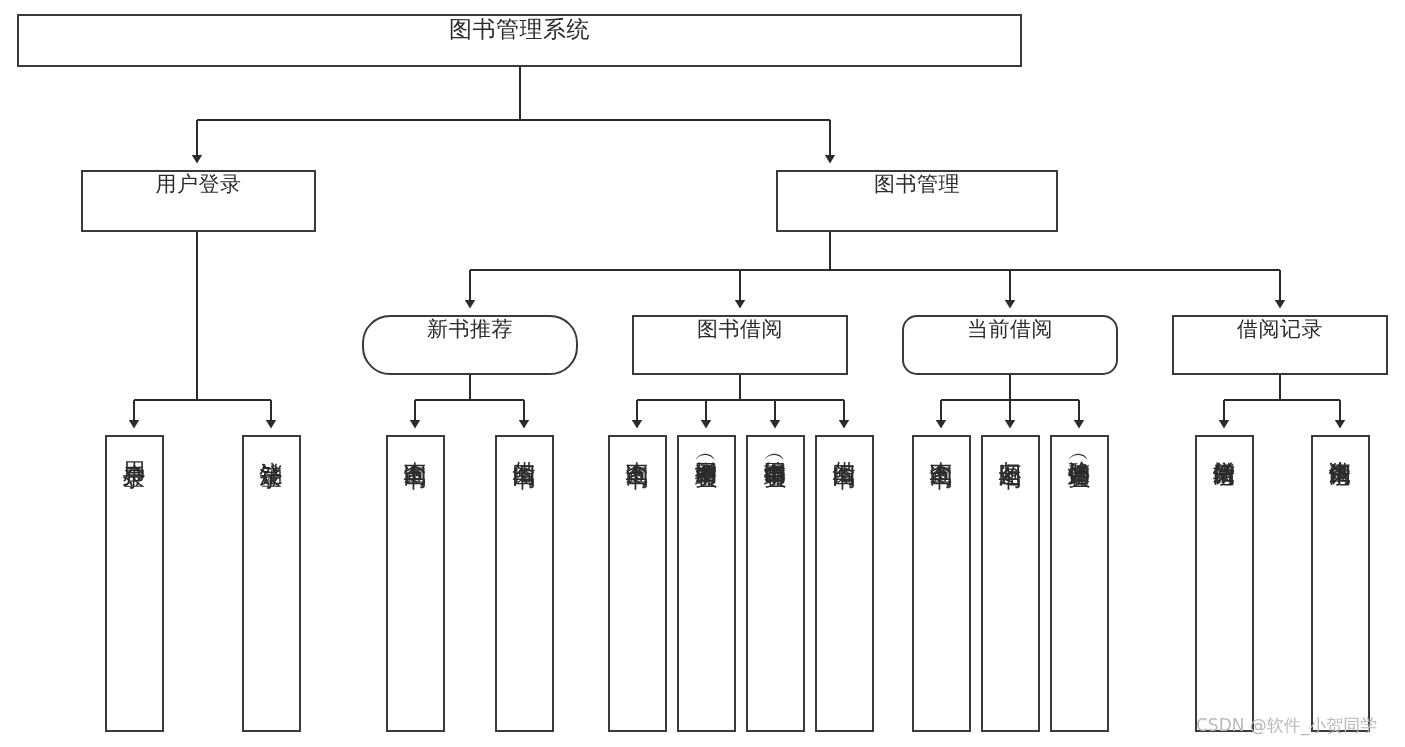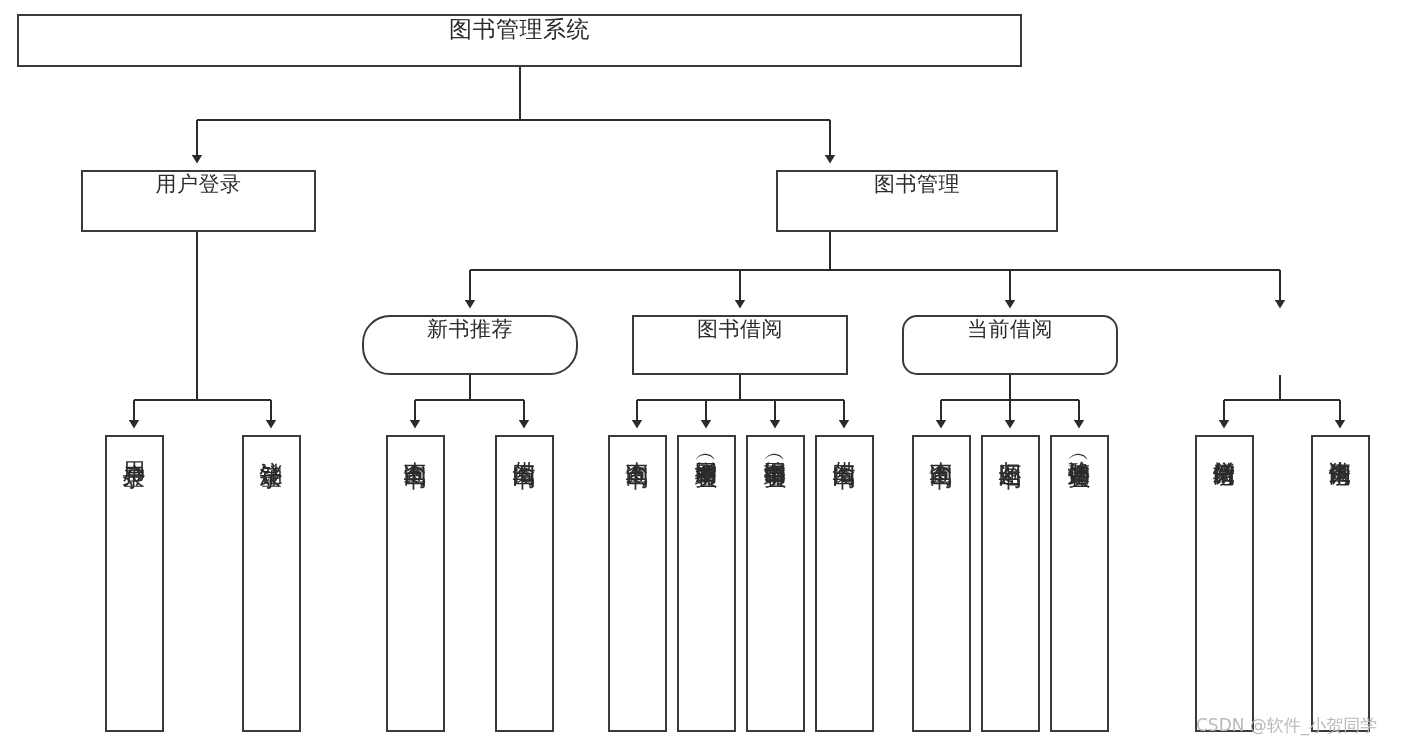--- a/index.html
+++ b/index.html
@@ -137,20 +137,23 @@
 
   <div class="node mid" style="left:362px; top:315px; width:216px; height:60px;border-radius:28px;">
     <span class="lbl">新书推荐</span>
   </div>
   <div class="node mid" style="left:632px; top:315px; width:216px; height:60px;">
     <span class="lbl">图书借阅</span>
   </div>
   <div class="node mid" style="left:902px; top:315px; width:216px; height:60px;border-radius:15px;">
     <span class="lbl">当前借阅</span>
   </div>
+  <div class="node mid" style="left:1172px; top:315px; width:216px; height:60px;">
+    <span class="lbl">借阅记录</span>
+  </div>
 
   <div class="node leaf" style="left:105px; top:435px; width:59px; height:297px;">
     <span class="lbl">用户登录</span>
   </div>
   <div class="node leaf" style="left:242px; top:435px; width:59px; height:297px;">
     <span class="lbl">注销登录</span>
   </div>
 
   <div class="node leaf" style="left:386px; top:435px; width:59px; height:297px;">
     <span class="lbl">查询图书</span>

